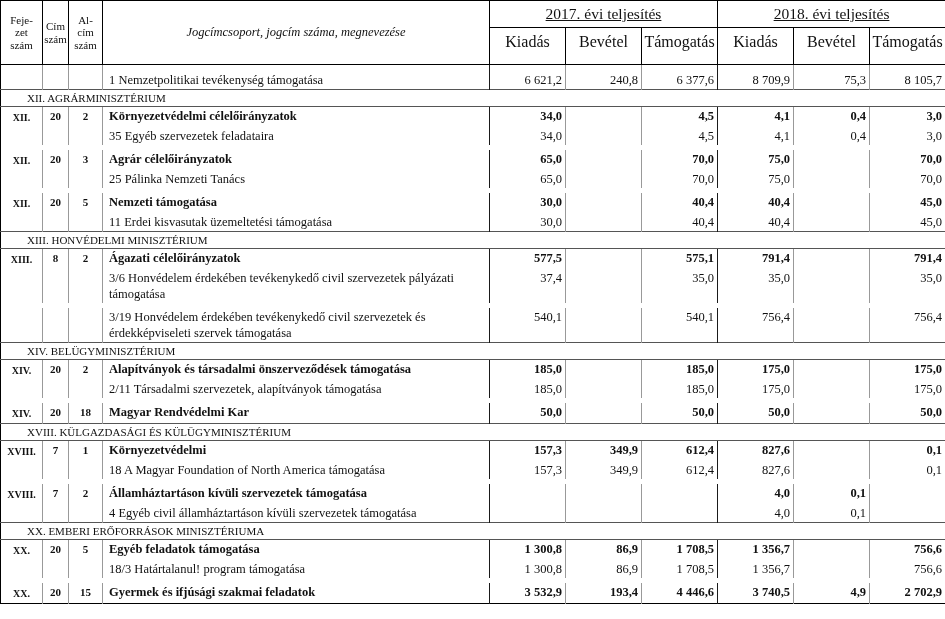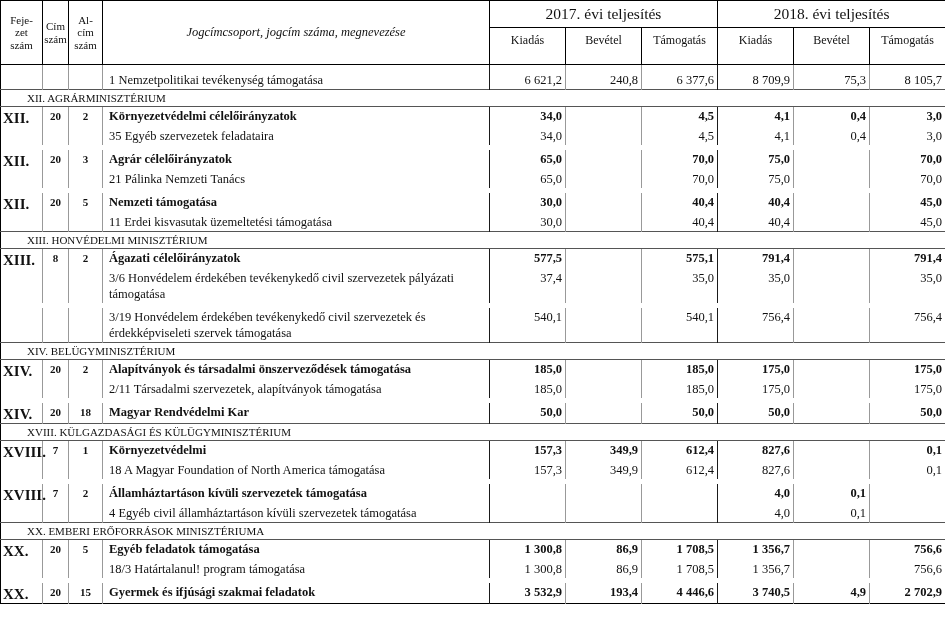--- a/index.html
+++ b/index.html
@@ -24,22 +24,22 @@
 
   thead th {
     font-weight: normal;
     text-align: center;
     border: 1px solid #000;
     background: #fff;
   }
   thead { border-bottom: 1.5px solid #000; padding-left: 27px; }
   th.th-col  { font-size: 11px; line-height: 1.12; white-space: pre-line; vertical-align: middle; }
   th.th-meg  { font-size: 12.5px; vertical-align: middle; font-style: italic; }
-  th.th-year { font-size: 15.5px; height: 24px; vertical-align: middle; }
-  th.th-sub  { font-size: 12px; height: 30px; vertical-align: top; padding-top: 5px; }
+  th.th-year { font-size: 15.5px; height: 24px; vertical-align: middle; text-decoration: underline; }
+  th.th-sub  { font-size: 16px; height: 30px; vertical-align: top; padding-top: 5px; }
   th.group-start { border-left: 1.5px solid #000; }
 
   tr.stub-row td { height: 4px; padding: 0; }
   tr.gap-row td  { height: 5px; padding: 0; border: none; }
 
   tr.data-row td, tr.stub-row td {
     vertical-align: top;
     padding: 1px 2px;
     font-size: 12.5px;
     line-height: 16px;
@@ -49,21 +49,21 @@
   tr.data-row td.c2, tr.stub-row td.c2,
   tr.data-row td.c3, tr.stub-row td.c3,
   tr.data-row td.c5, tr.stub-row td.c5,
   tr.data-row td.c6, tr.stub-row td.c6,
   tr.data-row td.c8, tr.stub-row td.c8,
   tr.data-row td.c9, tr.stub-row td.c9 { border-left: 1px solid #999999; }
   
   tr.data-row td.c4, tr.stub-row td.c4,
   tr.data-row td.c7, tr.stub-row td.c7 { border-left: 1.2px solid #1a1a1a; }
 
-  tr.data-row td.c0 { text-align: left; font-weight: bold; font-size: 15px; padding-top: 3px; }
+  tr.data-row td.c0 { text-align: center; font-weight: bold; font-size: 10px; padding-top: 3px; }
   tr.data-row td.c1, tr.data-row td.c2 { text-align: center; font-weight: bold; font-size: 11px; }
   tr.data-row td.c3 { text-align: left; padding-left: 6px; padding-right: 6px; }
   tr.data-row td.c4, tr.data-row td.c5, tr.data-row td.c6,
   tr.data-row td.c7, tr.data-row td.c8, tr.data-row td.c9 {
     text-align: right; padding-right: 3px;
   }
   tr.data-row.bold td.c3,
   tr.data-row.bold td.c4, tr.data-row.bold td.c5, tr.data-row.bold td.c6,
   tr.data-row.bold td.c7, tr.data-row.bold td.c8, tr.data-row.bold td.c9 { font-weight: bold; }
 
@@ -178,21 +178,21 @@
         <td class="c5"></td>
         <td class="c6">70,0</td>
         <td class="c7">75,0</td>
         <td class="c8"></td>
         <td class="c9">70,0</td>
       </tr>
       <tr class="data-row">
         <td class="c0"></td>
         <td class="c1"></td>
         <td class="c2"></td>
-        <td class="c3">21 Pálinka Nemzeti Tanács</td>
+        <td class="c3">25 Pálinka Nemzeti Tanács</td>
         <td class="c4">65,0</td>
         <td class="c5"></td>
         <td class="c6">70,0</td>
         <td class="c7">75,0</td>
         <td class="c8"></td>
         <td class="c9">70,0</td>
       </tr>
       <tr class="gap-row">
         <td colspan="10"></td>
       </tr>

